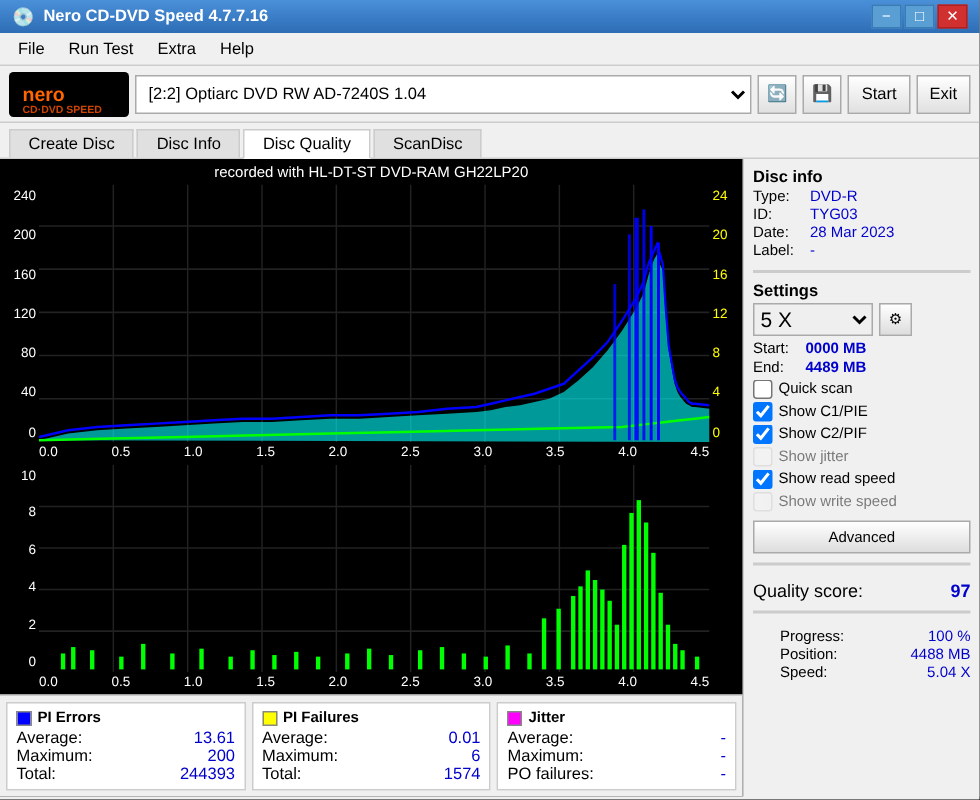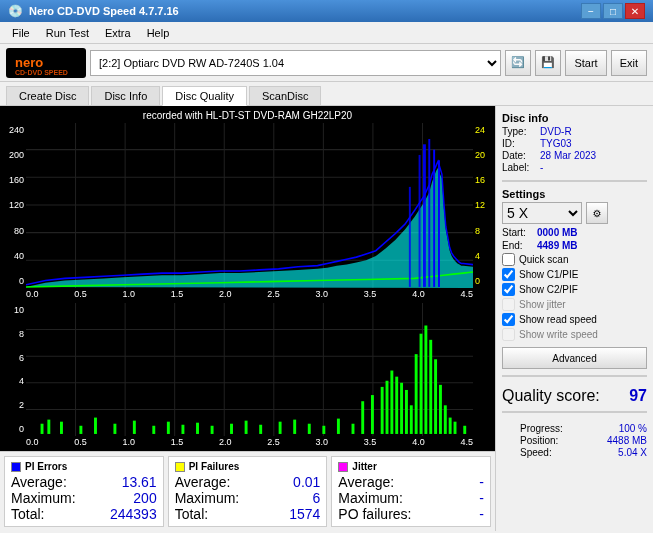--- a/index.html
+++ b/index.html
@@ -36,21 +36,21 @@
     .chart-area { flex: 1; background: #000; padding: 4px; display: flex; flex-direction: column; position: relative; }
     .chart-title { color: white; font-size: 10px; text-align: center; margin-bottom: 2px; }
     
     
     .stats-bar { background: #f0f0f0; border-top: 1px solid #ccc; padding: 4px 6px; display: flex; gap: 0; }
     .stat-group { flex: 1; border: 1px solid #ccc; padding: 4px 6px; background: white; margin-right: 4px; }
     .stat-group:last-child { margin-right: 0; }
     .stat-header { display: flex; align-items: center; gap: 4px; margin-bottom: 2px; }
     .stat-color { width: 10px; height: 10px; border: 1px solid #888; }
     .stat-label { font-size: 10px; font-weight: bold; }
-    .stat-row { display: flex; justify-content: space-between; font-size: 14px; }
+    .stat-row { display: flex; justify-content: space-between; font-size: 11px; }
     .stat-val { color: #0000cc; }
     
     
     .right-panel { width: 158px; background: #f0f0f0; border-left: 1px solid #ccc; padding: 6px; display: flex; flex-direction: column; gap: 4px; overflow-y: auto; }
     
     .section-header { font-size: 11px; font-weight: bold; color: #000; margin-bottom: 2px; }
     .info-row { display: flex; font-size: 10px; margin-bottom: 1px; }
     .info-label { width: 38px; color: #000; flex-shrink: 0; }
     .info-value { color: #0000cc; }
     
@@ -61,21 +61,21 @@
     .mb-row { display: flex; align-items: center; font-size: 10px; margin-bottom: 2px; }
     .mb-label { width: 35px; }
     .mb-value { color: #0000cc; font-weight: bold; }
     
     .checkbox-row { display: flex; align-items: center; gap: 4px; font-size: 10px; margin-bottom: 2px; }
     .checkbox-row input[type=checkbox] { margin: 0; }
     .checkbox-disabled { opacity: 0.5; }
     
     .advanced-btn { width: 100%; height: 22px; border: 1px solid #aaa; background: linear-gradient(to bottom, #fff, #ddd); cursor: pointer; font-size: 10px; margin-top: 4px; }
     
-    .quality-row { display: flex; justify-content: space-between; font-size: 16px; margin-top: 4px; }
+    .quality-row { display: flex; justify-content: space-between; font-size: 12px; margin-top: 4px; }
     .quality-score { color: #0000cc; font-weight: bold; }
     
     .progress-section { margin-top: 4px; }
     .progress-row { display: flex; justify-content: space-between; font-size: 10px; margin-bottom: 1px; padding-left: 18px; }
     .progress-val { color: #0000cc; }
     .y-axis { display: flex; flex-direction: column; justify-content: space-between; color: white; font-size: 9px; padding: 2px 2px; text-align: right; width: 22px; }
     .chart-inner { flex: 1; position: relative; }
     .x-axis { display: flex; justify-content: space-between; color: white; font-size: 9px; padding: 0 2px; margin-top: 1px; }
     .right-y-axis { display: flex; flex-direction: column; justify-content: space-between; color: #ffff00; font-size: 9px; padding: 2px 2px; text-align: left; width: 18px; }
   </style>

